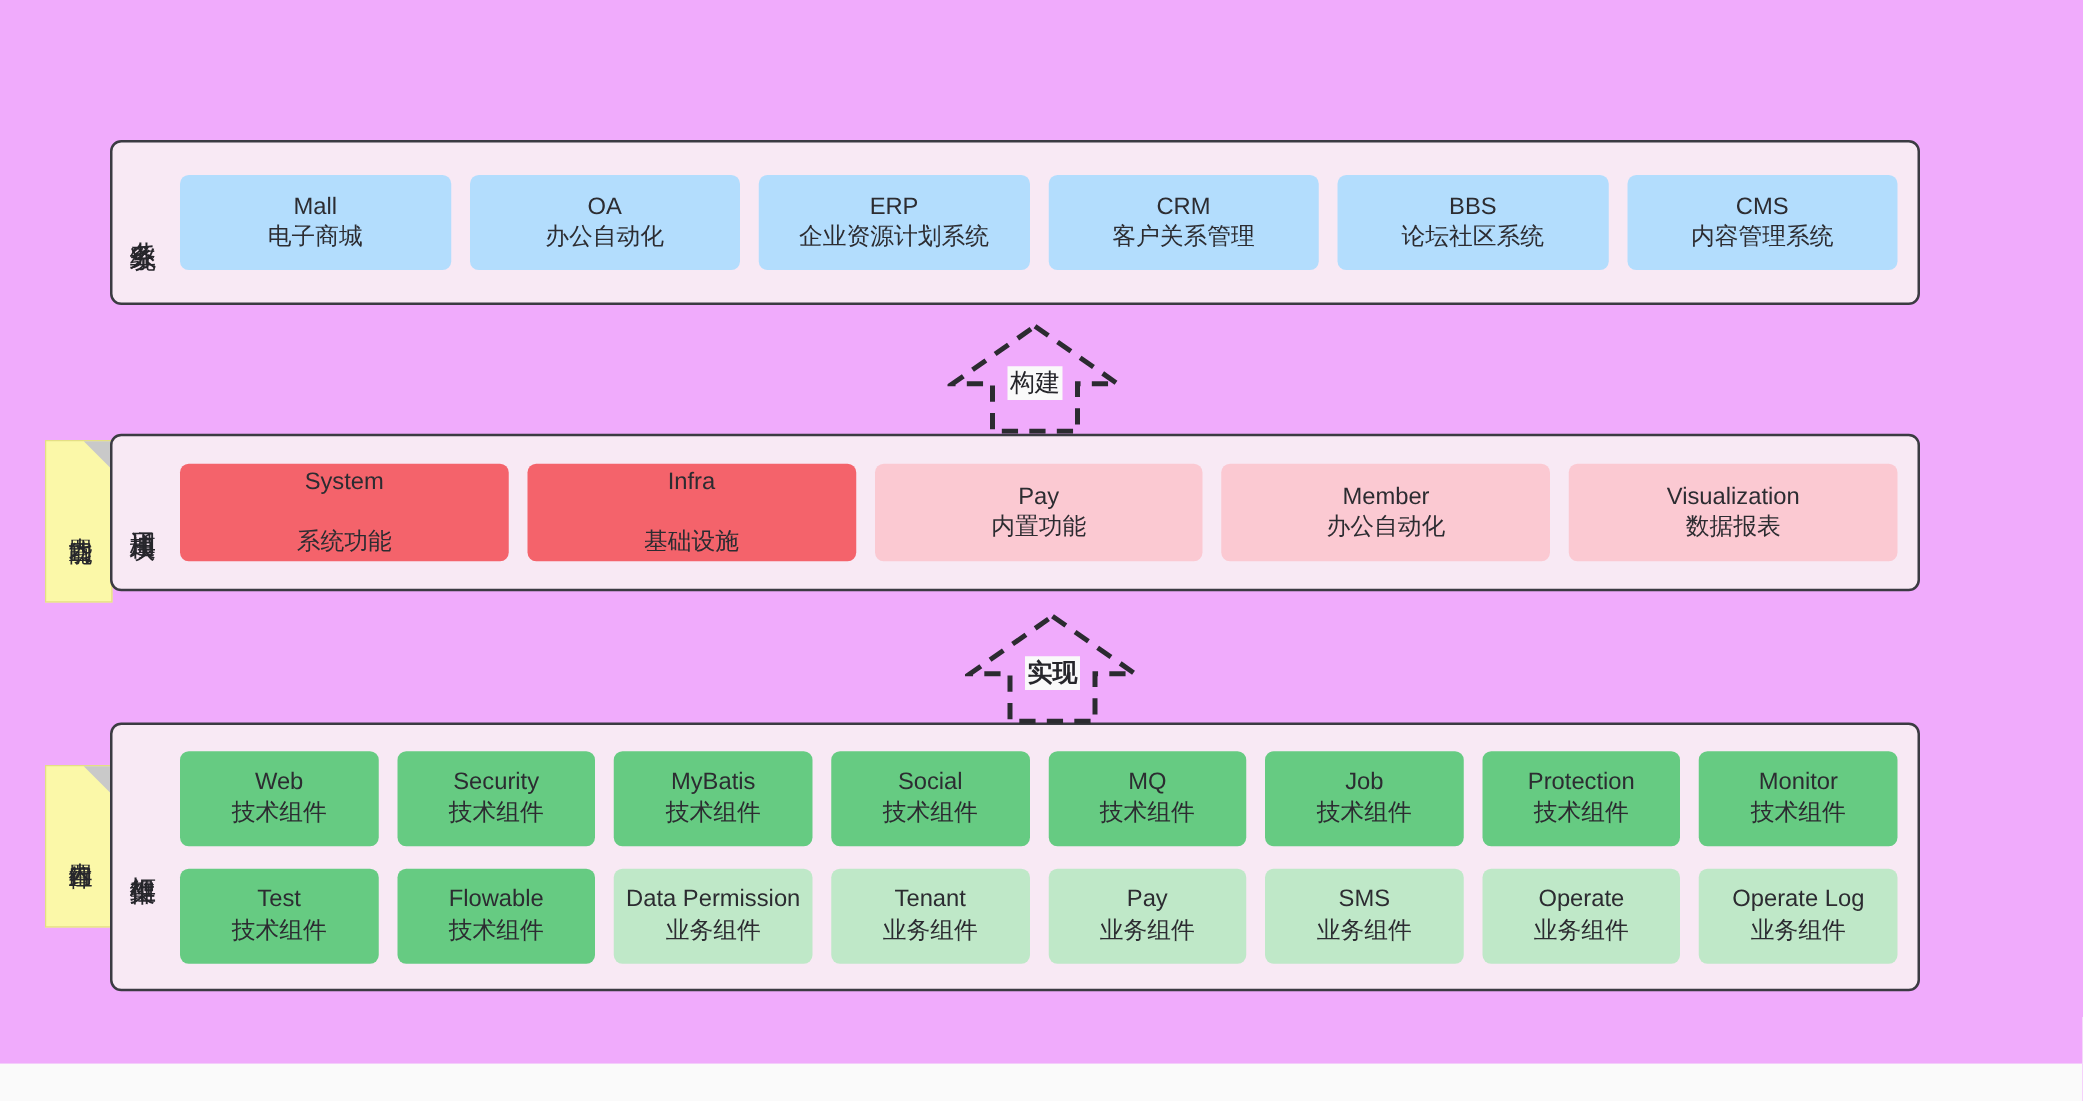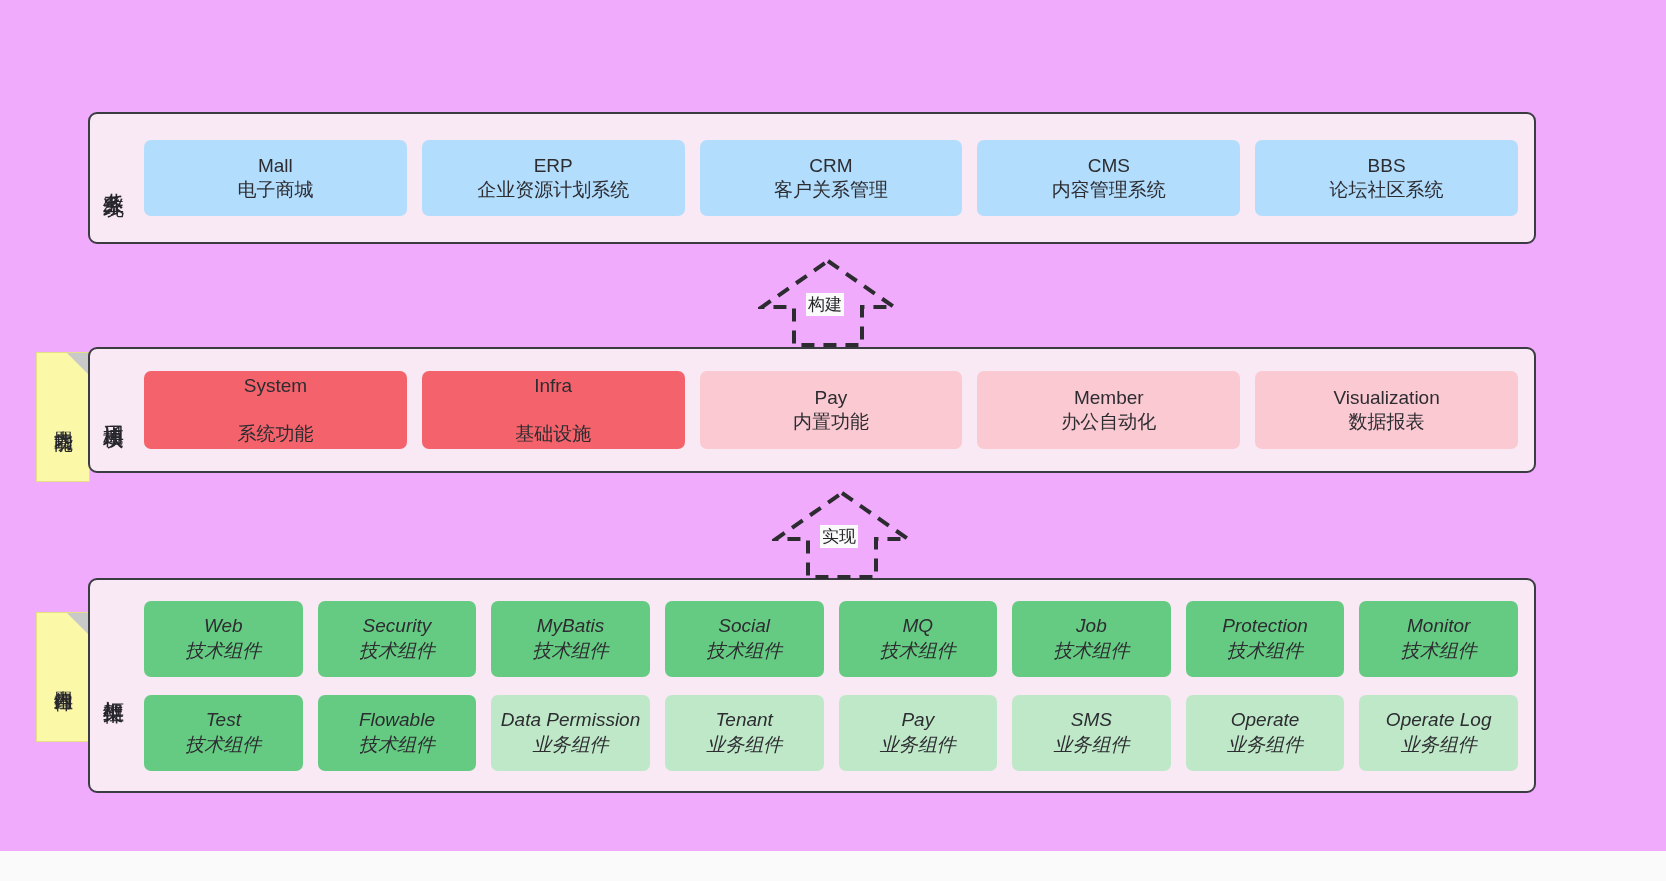--- a/index.html
+++ b/index.html
@@ -67,21 +67,21 @@
     color: #2c2c31;
     font-size: 19px;
     line-height: 1.28;
     padding: 4px 6px;
   }
   .cell .en { white-space: normal; }
   .cell .cn { white-space: nowrap; }
 
   .h-biz   { height: 76px; }
   .h-mod   { height: 78px; }
-  .h-comp  { height: 76px; font-style: italic; }
+  .h-comp  { height: 76px; }
 
   
   .c-blue        { background: #b3ddfd; }
   .c-red         { background: #f4636b; gap: 24px; }
   .c-pink        { background: #fbc9d2; }
   .c-green       { background: #66cb82; }
   .c-lightgreen  { background: #bfe8c8; }
 
   
   .note {
@@ -106,55 +106,59 @@
     top: 0; right: 0;
     width: 0; height: 0;
     border-top: 22px solid #c9c9c9;
     border-left: 22px solid transparent;
   }
 
   
   .connector { position: absolute; z-index: 4; }
   .connector .clabel {
     position: absolute;
-    font-size: 17px;
+    font-size: 20px;
     color: #26262b;
     background: #fafafa;
     padding: 0 2px;
     white-space: nowrap;
   }
 </style>
 </head>
 <body>
 
 <div id="canvas">
 
   <div class="layer" style="left:88px; top:112px; width:1448px; height:132px;">
     <div class="layer-title">业务系统</div>
     <div class="layer-body">
       <div class="row">
         <div class="cell c-blue h-biz">
           <span class="en">Mall</span>
           <span class="cn">电子商城</span>
         </div>
         <div class="cell c-blue h-biz">
+          <span class="en">OA</span>
+          <span class="cn">办公自动化</span>
+        </div>
+        <div class="cell c-blue h-biz">
           <span class="en">ERP</span>
           <span class="cn">企业资源计划系统</span>
         </div>
         <div class="cell c-blue h-biz">
           <span class="en">CRM</span>
           <span class="cn">客户关系管理</span>
         </div>
         <div class="cell c-blue h-biz">
+          <span class="en">BBS</span>
+          <span class="cn">论坛社区系统</span>
+        </div>
+        <div class="cell c-blue h-biz">
           <span class="en">CMS</span>
           <span class="cn">内容管理系统</span>
-        </div>
-        <div class="cell c-blue h-biz">
-          <span class="en">BBS</span>
-          <span class="cn">论坛社区系统</span>
         </div>
       </div>
     </div>
   </div>
 
   <div class="connector" style="left:758px; top:255px; width:140px; height:92px;">
     <svg width="140" height="92" viewBox="0 0 140 92">
       <path d="M70 6 L136 52 L104 52 L104 90 L36 90 L36 52 L4 52 Z" fill="none" stroke="#2b2b30" stroke-width="4" stroke-dasharray="13 9" stroke-linejoin="miter"></path>
     </svg>
     <span class="clabel" style="left:48px; top:38px;">构建</span>
@@ -189,21 +193,21 @@
           <span class="cn">数据报表</span>
         </div>
       </div>
     </div>
   </div>
 
   <div class="connector" style="left:772px; top:487px; width:140px; height:92px;">
     <svg width="140" height="92" viewBox="0 0 140 92">
       <path d="M70 6 L136 52 L104 52 L104 90 L36 90 L36 52 L4 52 Z" fill="none" stroke="#2b2b30" stroke-width="4" stroke-dasharray="13 9" stroke-linejoin="miter"></path>
     </svg>
-    <span class="clabel" style="left:48px; top:38px;">实现</span>
+    <span class="clabel" style="left:48px; top:38px;font-weight:bold;">实现</span>
   </div>
 
   <div class="note" style="left:36px; top:612px; width:54px; height:130px;">
     <span class="fold"></span>
     <span>内置组件</span>
   </div>
   <div class="layer" style="left:88px; top:578px; width:1448px; height:215px;">
     <div class="layer-title">框架组件</div>
     <div class="layer-body">
 

